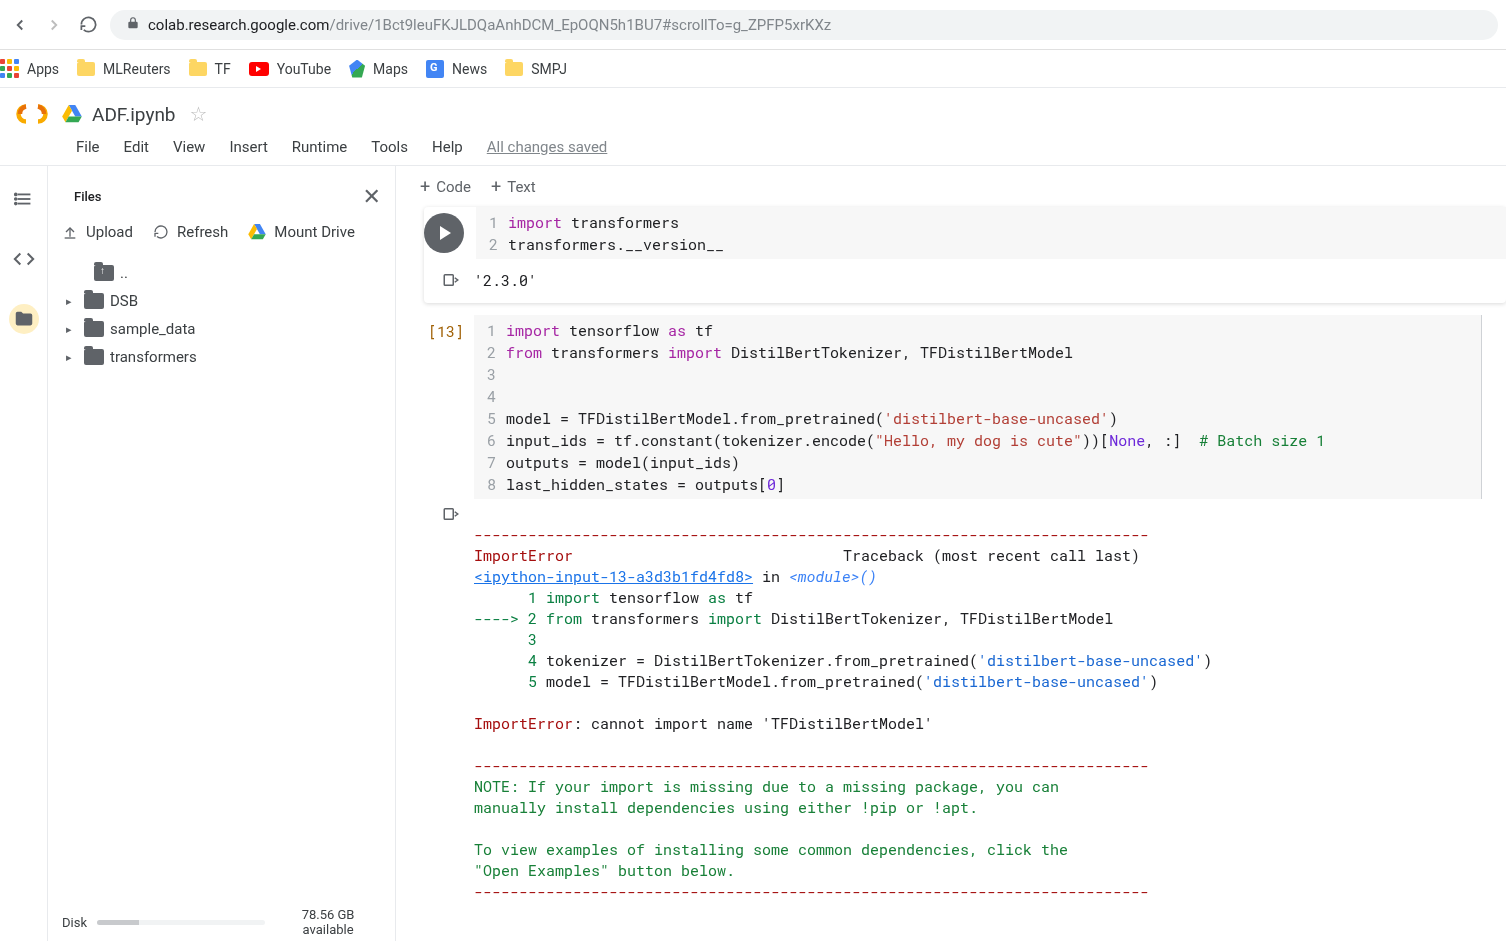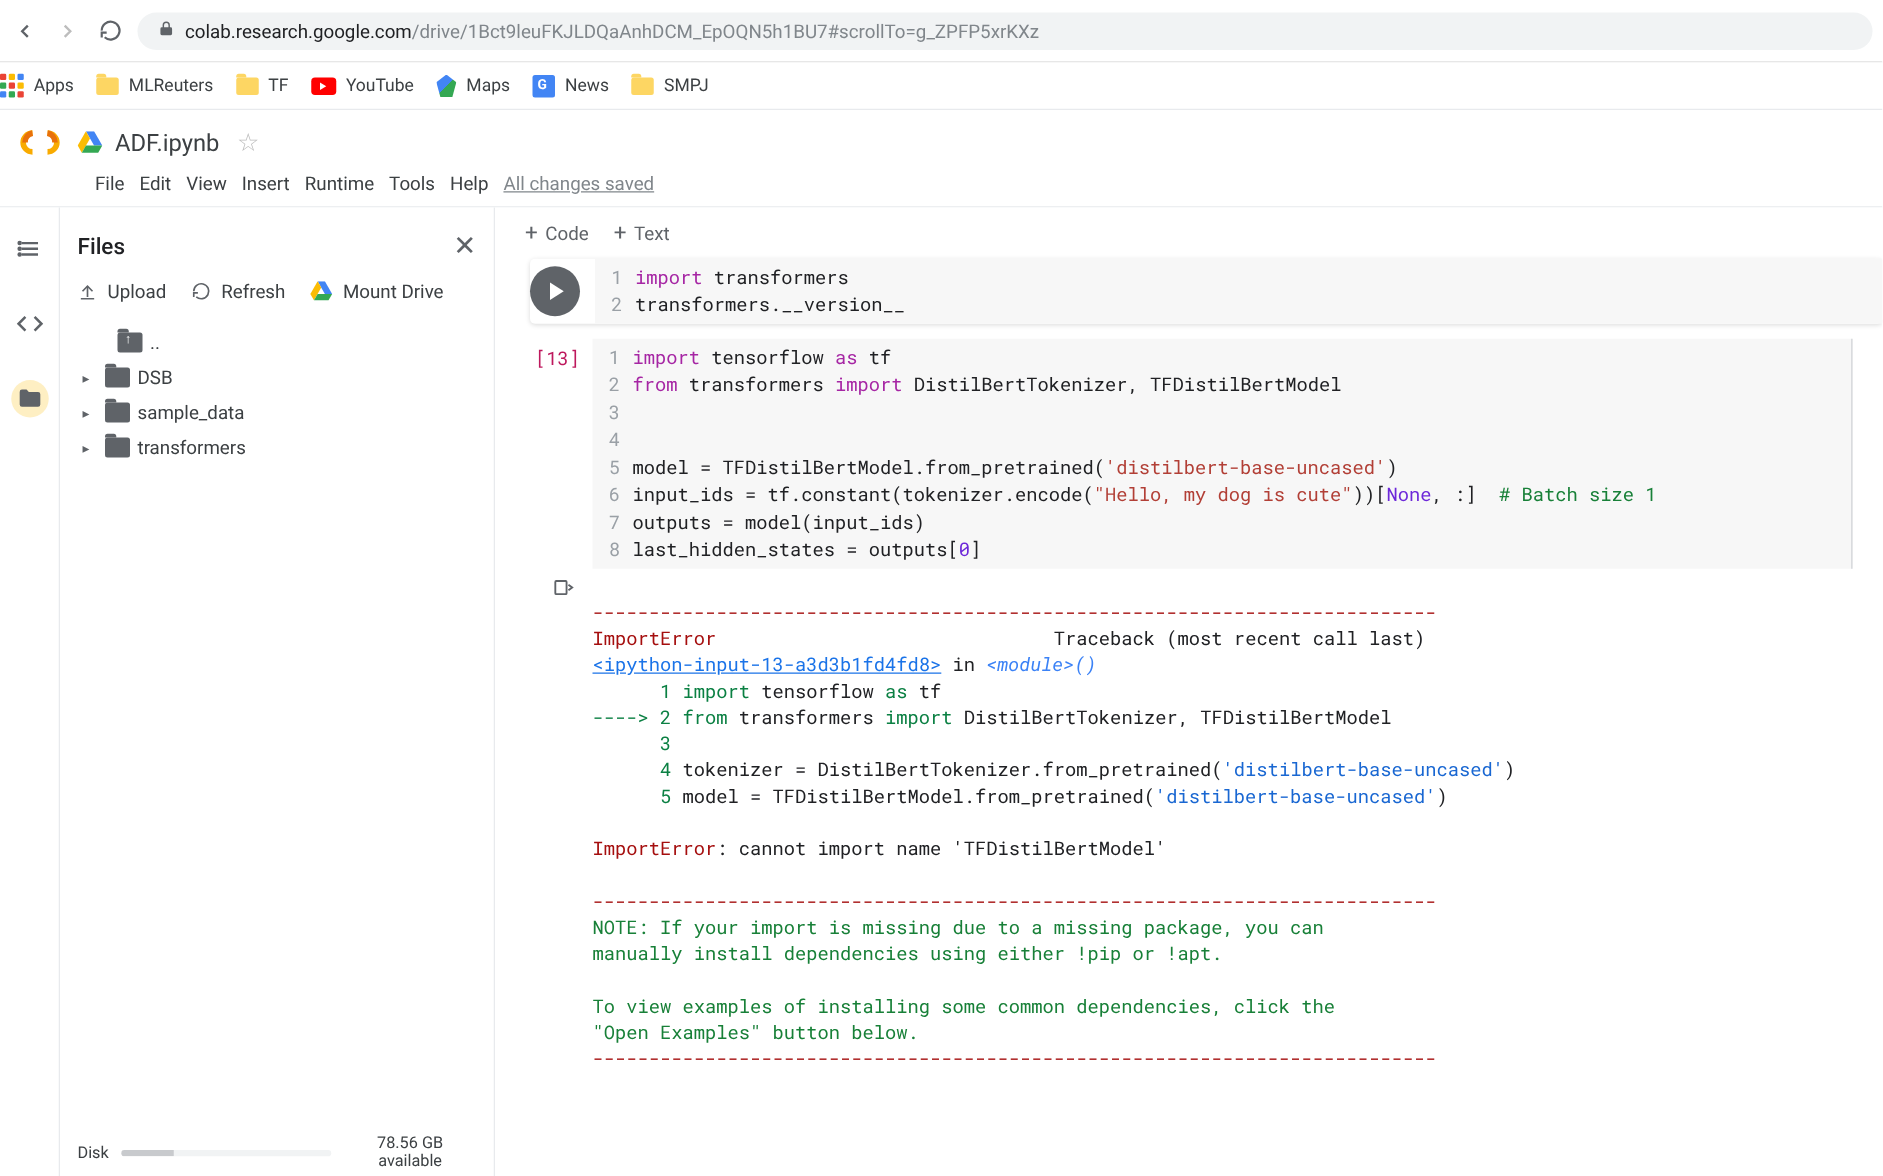--- a/index.html
+++ b/index.html
@@ -33,34 +33,34 @@
   .news-icon::after{content:'G';color:#fff;font-size:11px;font-weight:bold;position:absolute;top:1px;left:4px;}
   
   
   .colab-header { height:78px; border-bottom:1px solid #e8eaed; padding:6px 0 0 0; background:#fff; }
   .colab-title-row { display:flex; align-items:center; padding:0 12px 2px 12px; gap:10px; }
   .colab-logo { width:40px; height:40px; display:flex; align-items:center; justify-content:center; }
   .colab-logo svg { width:36px; height:36px; }
   .drive-icon { display:inline-flex; }
   .file-title { font-size:19px; color:#3c4043; }
   .star-icon { color:#bdbdbd; font-size:20px; margin-left:4px; }
-  .menu-row { display:flex; gap:12px; padding:2px 0 0 76px; font-size:15px; color:#3c4043; }
+  .menu-row { display:flex; gap:24px; padding:2px 0 0 76px; font-size:15px; color:#3c4043; }
   .menu-row span { cursor:pointer; }
   .save-status { color:#80868b; text-decoration:underline; }
   
   
   .main { display:flex; height:calc(941px - 40px - 38px - 78px); }
   .left-rail { width:48px; border-right:1px solid #e8eaed; display:flex; flex-direction:column; align-items:center; padding-top:18px; gap:30px; background:#fff; }
   .rail-btn { width:30px; height:30px; display:flex; align-items:center; justify-content:center; color:#5f6368; cursor:pointer; border-radius:50%; }
   .rail-btn.active { background:#feefc3; color:#5f6368; }
   
   
   .files-panel { width:348px; border-right:1px solid #e8eaed; display:flex; flex-direction:column; background:#fff; }
   .files-header { display:flex; align-items:center; justify-content:space-between; padding:18px 14px 10px 14px; }
-  .files-header h3 { font-size:18px; font-weight:500; }
+  .files-header h3 { font-size:13px; font-weight:500;margin-left:12px; }
   .files-actions { display:flex; gap:20px; padding:4px 14px 12px 14px; font-size:15px; color:#3c4043; }
   .files-action { display:flex; align-items:center; gap:8px; cursor:pointer; }
   .drive-mini { width:18px; height:16px; }
   .file-tree { flex:1; padding:6px 0 0 18px; font-size:15px; color:#3c4043; }
   .tree-item { display:flex; align-items:center; gap:6px; padding:5px 0; cursor:pointer; }
   .tree-arrow { width:12px; color:#5f6368; font-size:11px; }
   .folder-dark { width:20px; height:16px; background:#5f6368; border-radius:2px; position:relative; }
   .folder-dark::before { content:''; position:absolute; top:-3px; left:0; width:9px; height:3px; background:#5f6368; border-radius:2px 2px 0 0; }
   .folder-up { position:relative; }
   .folder-up::after { content:'↑'; color:#fff; font-size:10px; position:absolute; left:6px; top:0px; font-weight:bold; }
@@ -71,21 +71,21 @@
   
   .notebook { flex:1; overflow:auto; background:#fff; position:relative; }
   .toolbar { display:flex; gap:20px; padding:10px 24px 8px 24px; align-items:center; }
   .tool-btn { display:flex; align-items:center; gap:6px; color:#5f6368; font-size:15px; cursor:pointer; }
   .plus { font-size:18px; }
   
   .cell { margin:2px 8px 10px 28px; }
   .cell-row { display:flex; align-items:flex-start; }
   .run-btn { width:40px; height:40px; border-radius:50%; background:#5f6368; display:flex; align-items:center; justify-content:center; margin:6px 12px 0 0; flex-shrink:0; cursor:pointer; }
   .run-btn::after { content:''; border-left:11px solid #fff; border-top:7px solid transparent; border-bottom:7px solid transparent; margin-left:2px; }
-  .exec-count { width:50px; text-align:right; padding:6px 10px 0 0; color:#be185d; font-family:"Roboto Mono",Menlo,monospace; font-size:15px; flex-shrink:0; }
+  .exec-count { width:50px; text-align:right; padding:6px 10px 0 0; color:#a16207; font-family:"Roboto Mono",Menlo,monospace; font-size:15px; flex-shrink:0; }
   .out-icon { width:50px; text-align:right; padding:6px 14px 0 0; color:#5f6368; flex-shrink:0; display:flex; justify-content:flex-end; }
   
   .code-block { flex:1; background:#f7f7f7; font-family:"Roboto Mono",Menlo,monospace; font-size:15px; line-height:22px; padding:4px 0 4px 0; border-radius:0; margin-right:16px; }
   .cell.cell-active .code-block { border-left:0; }
   .code-line { display:flex; }
   .lineno { width:32px; text-align:right; padding-right:10px; color:#9aa0a6; user-select:none; flex-shrink:0; }
   .code { white-space:pre; }
   
   
   .kw { color:#a626a4; }
@@ -323,20 +323,29 @@
           <div class="code-line">
               <span class="lineno">1</span>
               <span class="code"><span class="kw">import</span><span> transformers</span></span>
             </div>
           <div class="code-line">
               <span class="lineno">2</span>
               <span class="code">transformers.__version__</span>
             </div>
         </div>
       </div>
+      <div class="cell-row" style="padding:6px 0 8px 0;">
+        <div class="out-icon">
+          <svg width="18" height="18" viewBox="0 0 24 24" fill="none" stroke="#5f6368" stroke-width="2">
+              <rect x="3" y="5" width="12" height="14" rx="1"></rect>
+              <path d="M17 9l4 3-4 3"></path>
+            </svg>
+        </div>
+        <div class="output"><span>'2.3.0'</span></div>
+      </div>
     </div>
 
     <div class="cell cell13" style="margin-top:12px;">
       <div class="cell-row">
         <div class="exec-count">[13]</div>
         <div class="code-block">
           <div class="code-line">
               <span class="lineno">1</span>
               <span class="code"><span class="kw">import</span><span> tensorflow </span><span class="kw">as</span><span> tf</span></span>
             </div>

